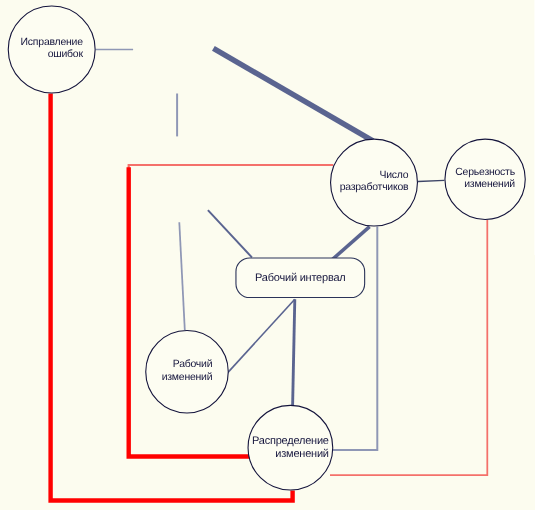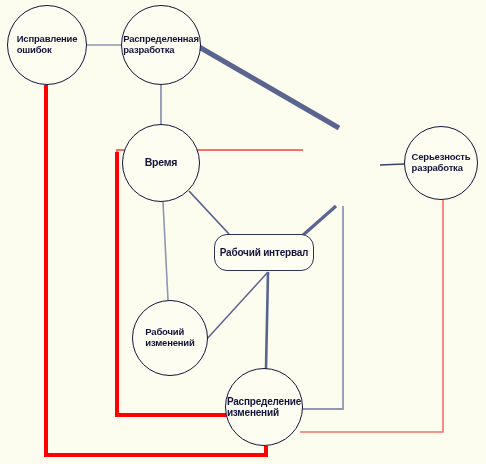--- a/index.html
+++ b/index.html
@@ -21,25 +21,25 @@
     top: 0;
     width: 486px;
     height: 464px;
   }
   .node {
     position: absolute;
     box-sizing: border-box;
     display: flex;
     align-items: center;
     justify-content: center;
-    text-align: left;
+    text-align: right;
     background: #fdfdf2;
     border: 1px solid #14143c;
     color: #14143c;
-    font-weight: bold;
+    font-weight: normal;
     line-height: 1.12;
     letter-spacing: -0.2px;
   }
   .node.circle {
     border-radius: 50%;
   }
   .node.rounded {
     border-radius: 13px;
     border: 1px solid #2b3358;
   }
@@ -82,36 +82,33 @@
     <line x1="268" y1="272" x2="266" y2="369" stroke="#5a6490" stroke-width="2.6"></line>
 
     <polyline points="343,206 343,409 301,409" fill="none" stroke="#8f97b5" stroke-width="1.8"></polyline>
   </svg>
 
   <div class="node circle" style="left:7px; top:5px; width:80px; height:80px; font-size:9.5px;">
     <span class="node-label">Исправление
 ошибок</span>
   </div>
 
-  <div class="node circle" style="left:121px; top:5px; width:80px; height:80px; font-size:9.5px;">
-    <span class="node-label">Распределенная
-разработка</span>
+
+
+  <div class="node circle" style="left:300px; top:126px; width:80px; height:80px; font-size:9.5px;">
+    <span class="node-label">Число
+разработчиков</span>
   </div>
-
-  <div class="node circle" style="left:122px; top:124px; width:78px; height:78px; font-size:10.5px;">
-    <span class="node-label">Время</span>
-  </div>
-
 
   <div class="node circle" style="left:404px; top:126px; width:74px; height:74px; font-size:9.5px;">
     <span class="node-label">Серьезность
-разработка</span>
+изменений</span>
   </div>
 
-  <div class="node rounded" style="left:214px; top:234px; width:100px; height:37px; font-size:10px;">
+  <div class="node rounded" style="left:214px; top:234px; width:118px; height:37px; font-size:10px;">
     <span class="node-label">Рабочий интервал</span>
   </div>
 
   <div class="node circle" style="left:132px; top:300px; width:76px; height:76px; font-size:9.5px;">
     <span class="node-label">Рабочий
 изменений</span>
   </div>
 
   <div class="node circle" style="left:225px; top:368px; width:78px; height:78px; font-size:10px;">
     <span class="node-label">Распределение

